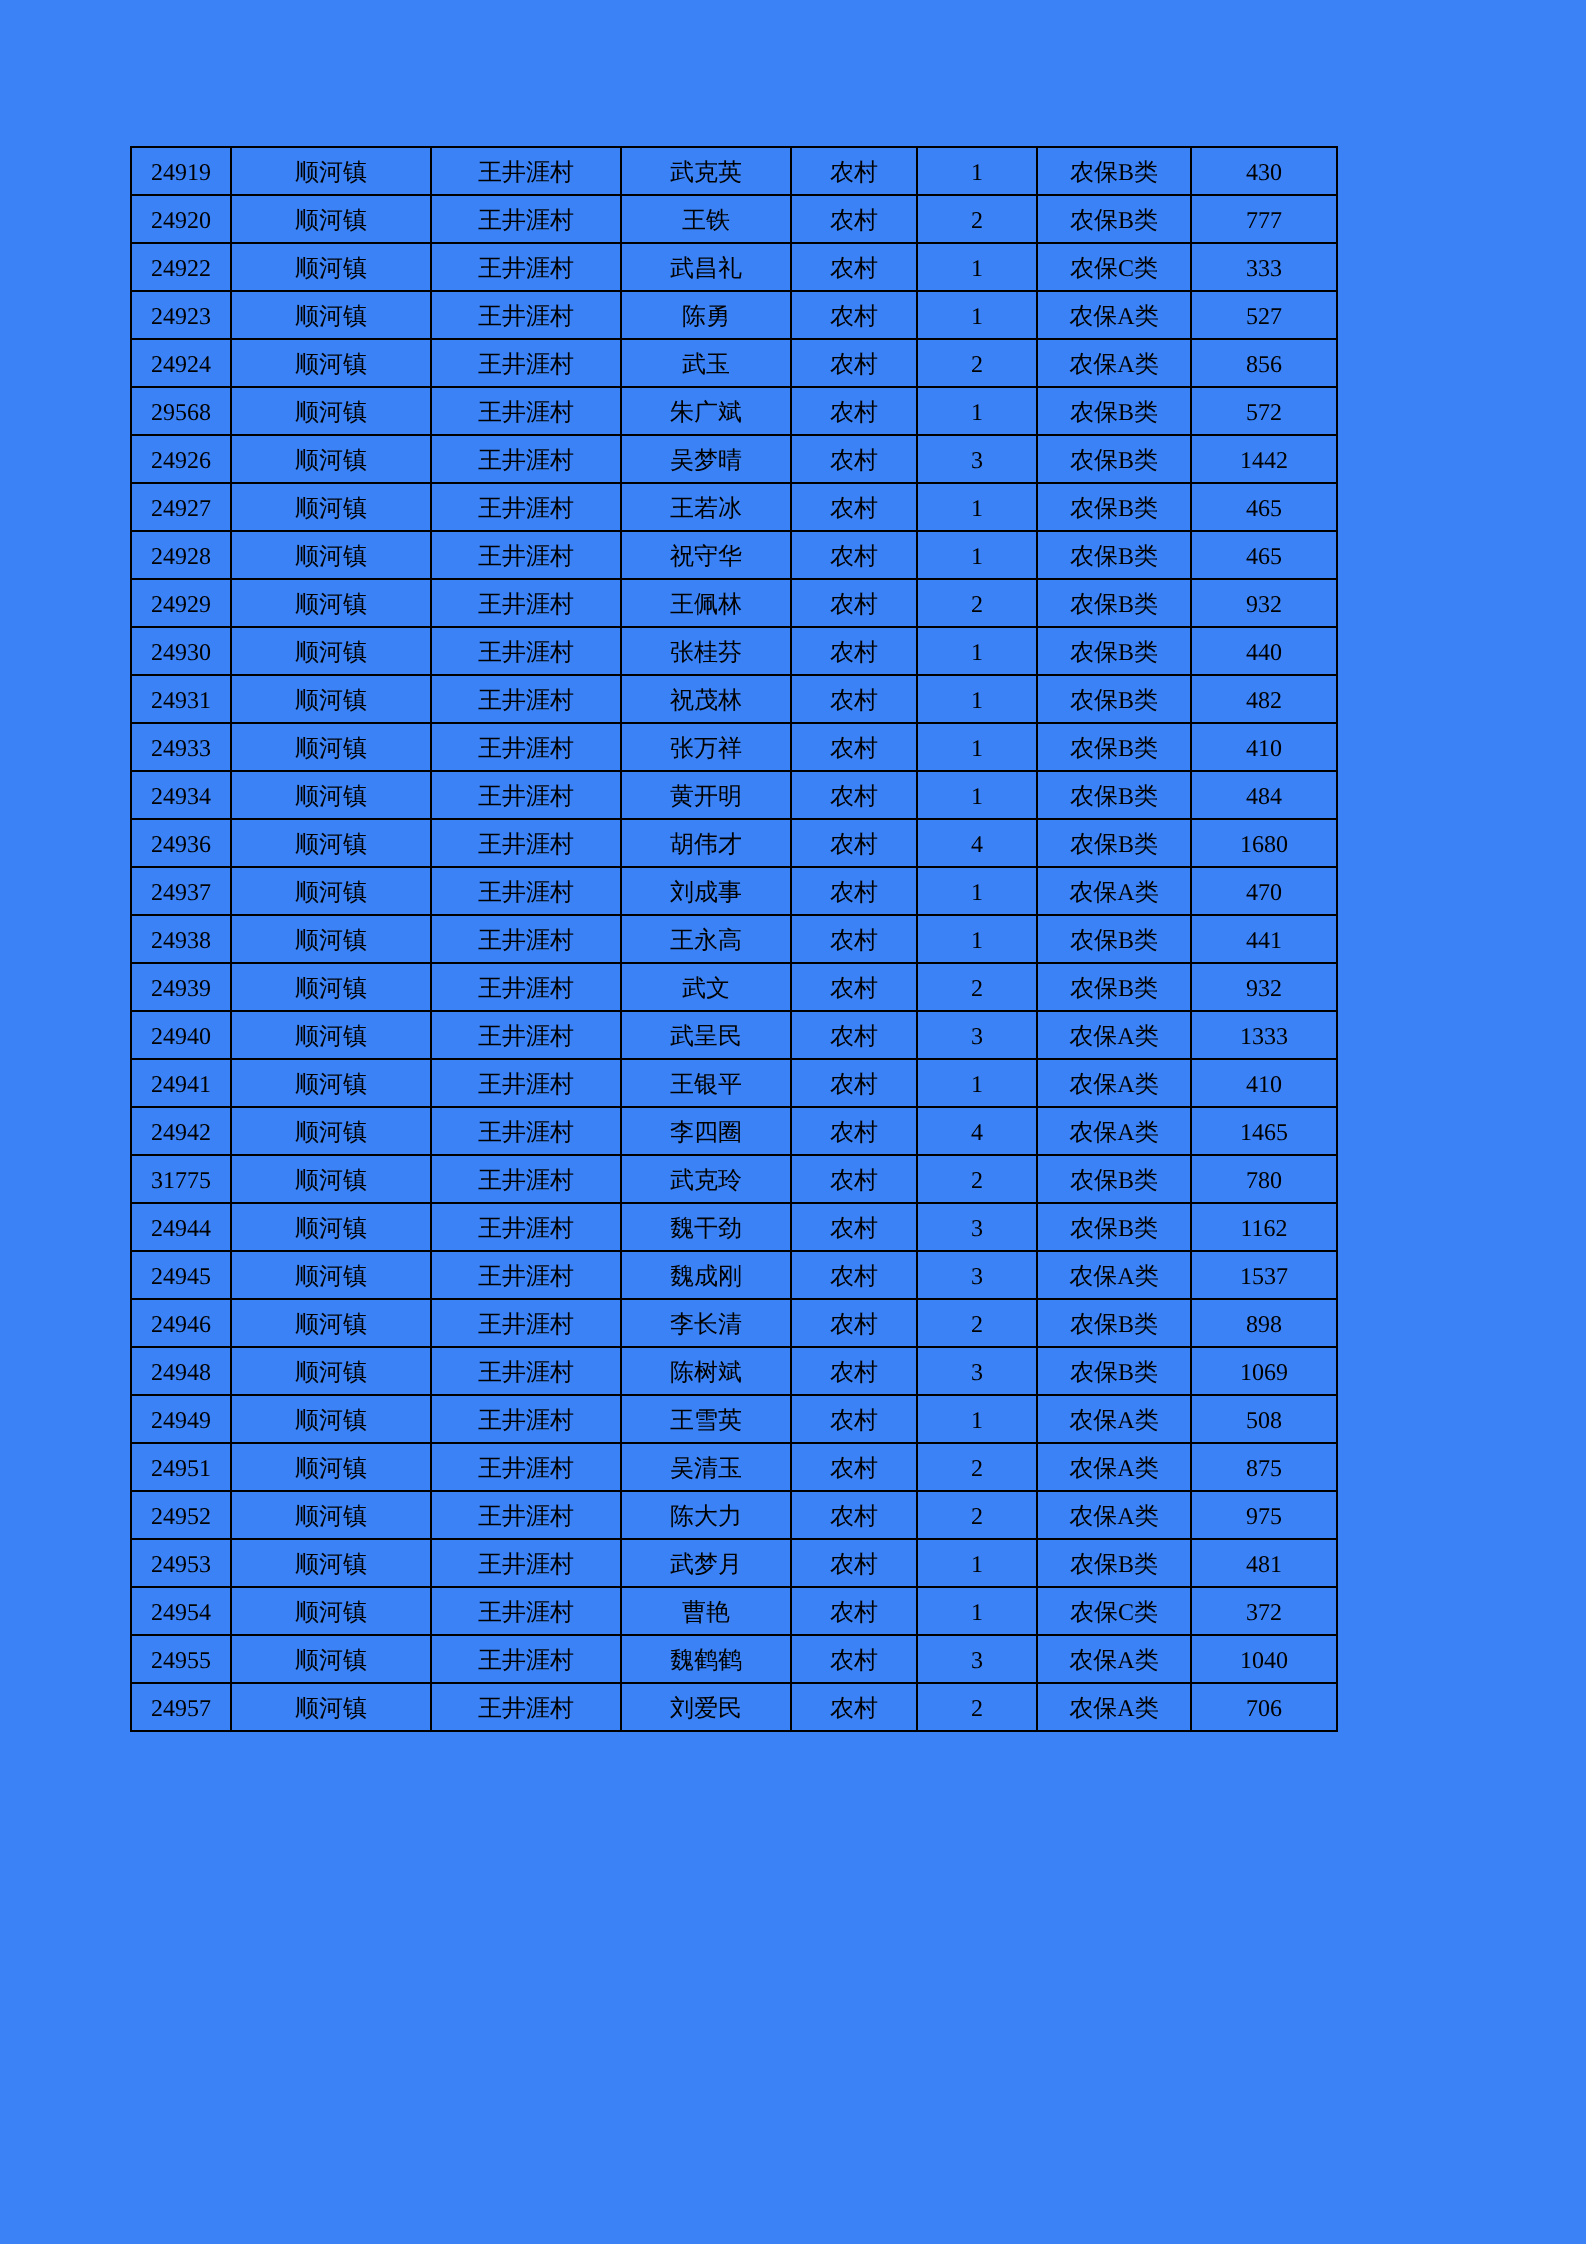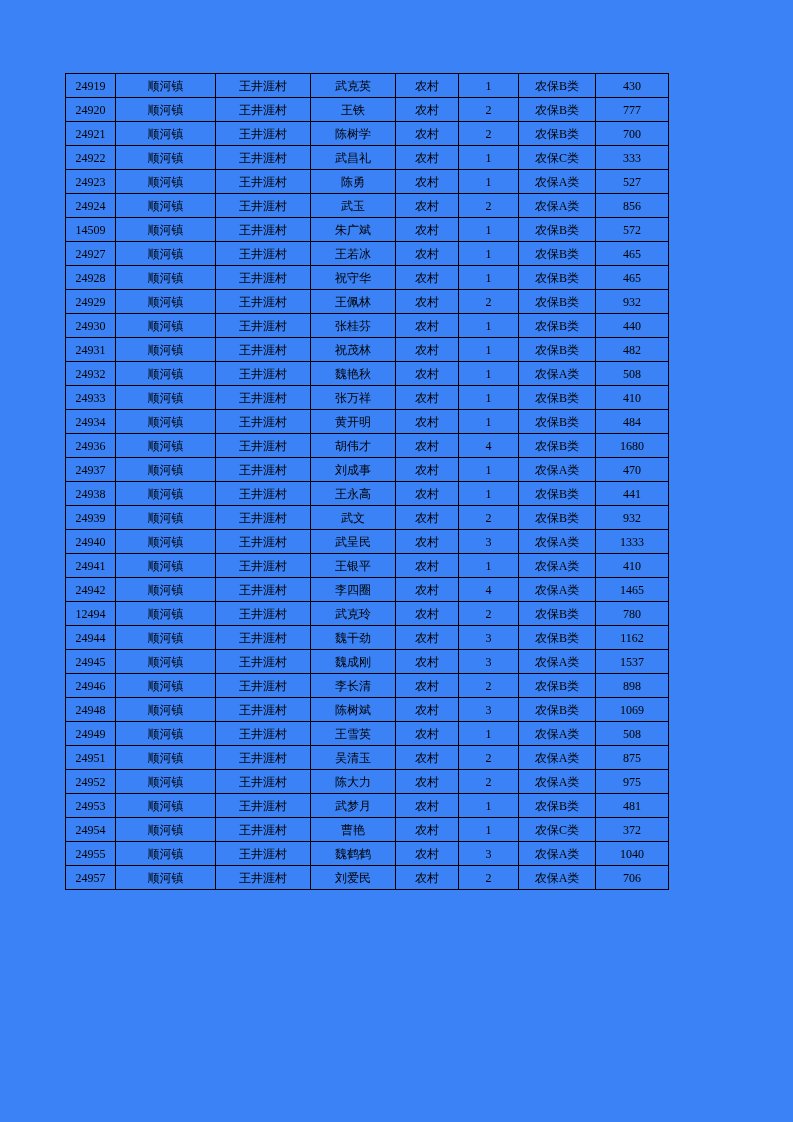--- a/index.html
+++ b/index.html
@@ -76,30 +76,20 @@
           <td>24920</td>
           <td>顺河镇</td>
           <td>王井涯村</td>
           <td>王铁</td>
           <td>农村</td>
           <td>2</td>
           <td>农保B类</td>
           <td>777</td>
         </tr>
         <tr>
-          <td>24921</td>
-          <td>顺河镇</td>
-          <td>王井涯村</td>
-          <td>陈树学</td>
-          <td>农村</td>
-          <td>2</td>
-          <td>农保B类</td>
-          <td>700</td>
-        </tr>
-        <tr>
           <td>24922</td>
           <td>顺河镇</td>
           <td>王井涯村</td>
           <td>武昌礼</td>
           <td>农村</td>
           <td>1</td>
           <td>农保C类</td>
           <td>333</td>
         </tr>
         <tr>
@@ -116,30 +106,40 @@
           <td>24924</td>
           <td>顺河镇</td>
           <td>王井涯村</td>
           <td>武玉</td>
           <td>农村</td>
           <td>2</td>
           <td>农保A类</td>
           <td>856</td>
         </tr>
         <tr>
-          <td>14509</td>
+          <td>29568</td>
           <td>顺河镇</td>
           <td>王井涯村</td>
           <td>朱广斌</td>
           <td>农村</td>
           <td>1</td>
           <td>农保B类</td>
           <td>572</td>
         </tr>
         <tr>
+          <td>24926</td>
+          <td>顺河镇</td>
+          <td>王井涯村</td>
+          <td>吴梦晴</td>
+          <td>农村</td>
+          <td>3</td>
+          <td>农保B类</td>
+          <td>1442</td>
+        </tr>
+        <tr>
           <td>24927</td>
           <td>顺河镇</td>
           <td>王井涯村</td>
           <td>王若冰</td>
           <td>农村</td>
           <td>1</td>
           <td>农保B类</td>
           <td>465</td>
         </tr>
         <tr>
@@ -176,30 +176,20 @@
           <td>24931</td>
           <td>顺河镇</td>
           <td>王井涯村</td>
           <td>祝茂林</td>
           <td>农村</td>
           <td>1</td>
           <td>农保B类</td>
           <td>482</td>
         </tr>
         <tr>
-          <td>24932</td>
-          <td>顺河镇</td>
-          <td>王井涯村</td>
-          <td>魏艳秋</td>
-          <td>农村</td>
-          <td>1</td>
-          <td>农保A类</td>
-          <td>508</td>
-        </tr>
-        <tr>
           <td>24933</td>
           <td>顺河镇</td>
           <td>王井涯村</td>
           <td>张万祥</td>
           <td>农村</td>
           <td>1</td>
           <td>农保B类</td>
           <td>410</td>
         </tr>
         <tr>
@@ -276,21 +266,21 @@
           <td>24942</td>
           <td>顺河镇</td>
           <td>王井涯村</td>
           <td>李四圈</td>
           <td>农村</td>
           <td>4</td>
           <td>农保A类</td>
           <td>1465</td>
         </tr>
         <tr>
-          <td>12494</td>
+          <td>31775</td>
           <td>顺河镇</td>
           <td>王井涯村</td>
           <td>武克玲</td>
           <td>农村</td>
           <td>2</td>
           <td>农保B类</td>
           <td>780</td>
         </tr>
         <tr>
           <td>24944</td>

